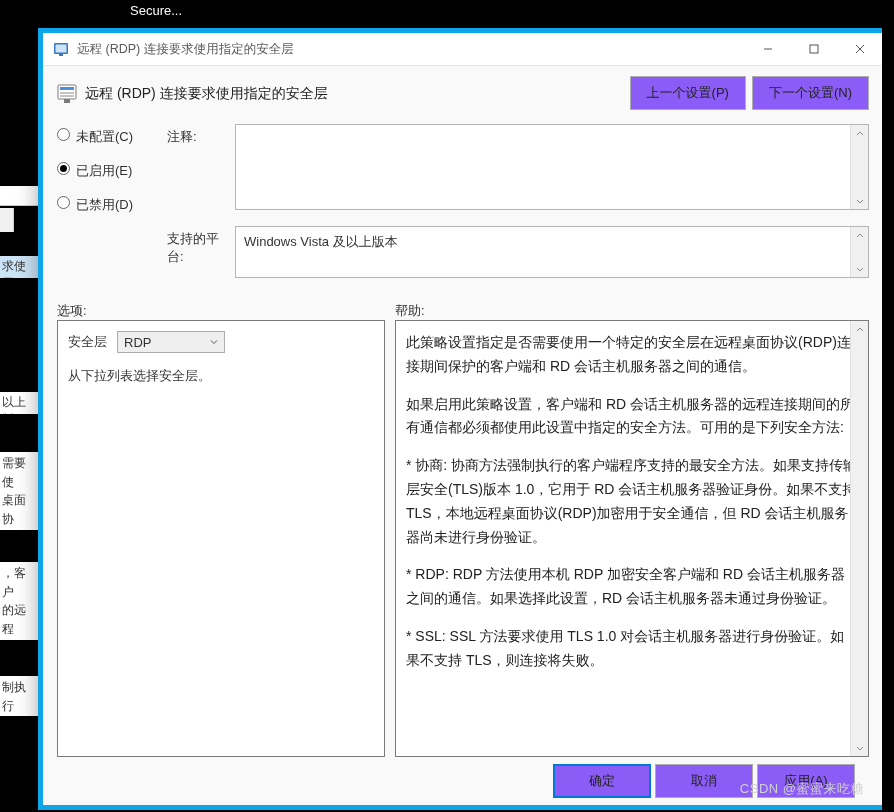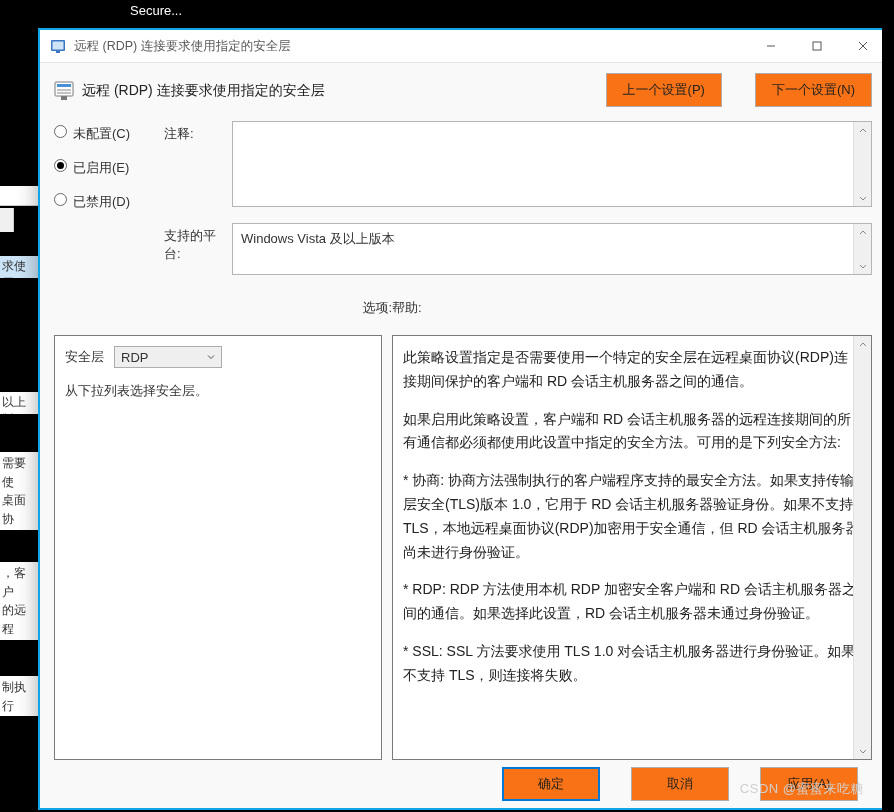--- a/index.html
+++ b/index.html
@@ -32,21 +32,21 @@
   }
   .bg-strip.sel {
     background: #cce4f7;
   }
 
   .window {
     position: absolute;
     left: 38px; top: 28px;
     width: 850px; height: 782px;
     background: #f9f9f9;
-    border: 2px solid #0ea5e9;
+    border: 5px solid #0ea5e9;
     box-shadow: 0 4px 20px rgba(0,0,0,0.35);
     box-sizing: border-box;
     display: flex; flex-direction: column;
   }
   .titlebar {
     height: 32px;
     display: flex; align-items: center;
     border-bottom: 1px solid #e5e5e5;
     background: #fff;
   }
@@ -81,29 +81,28 @@
   .header-left {
     display: flex; align-items: center; gap: 8px;
     flex: 1;
     padding-top: 8px;
   }
   .header-icon { width: 20px; height: 20px; }
   .header-title { font-size: 14px; color: #222; }
   .header-btns { display: flex; gap: 6px; }
   .btn {
     border: 1px solid #adadad;
-    background: #f97316;
+    background: #8b5cf6;
     padding: 7px 16px;
     font-size: 13px;
     color: #222;
     cursor: default;
     min-width: 98px;
     text-align: center;
     box-sizing: border-box;
-    margin-left: 27px;
   }
   .btn.primary { border: 2px solid #0078d7; padding: 6px 15px; }
 
   .config-row {
     display: flex;
     margin-bottom: 6px;
   }
   .radio-col {
     width: 110px;
     display: flex; flex-direction: column; gap: 16px;
@@ -142,21 +141,21 @@
     color: #888; font-size: 8px;
   }
   .scroll-arrow { height: 17px; display:flex; align-items:center; }
 
   .platform-row {
     display: flex; margin-top: 6px; margin-bottom: 24px;
   }
   .platform-row .textarea-like { height: 52px; }
   .platform-text { padding: 6px 8px; position: absolute; left:0; top:0; }
 
-  .mid-labels { display: flex; margin-bottom: 18px; text-align: right; }
+  .mid-labels { display: flex; margin-bottom: 0; }
   .mid-labels .left { width: 338px; }
   .mid-labels span { color: #333; }
 
   .panes {
     flex: 1; display: flex; gap: 10px; min-height: 0;
   }
   .pane {
     border: 1px solid #7a7a7a;
     background: #fff;
     box-sizing: border-box;

